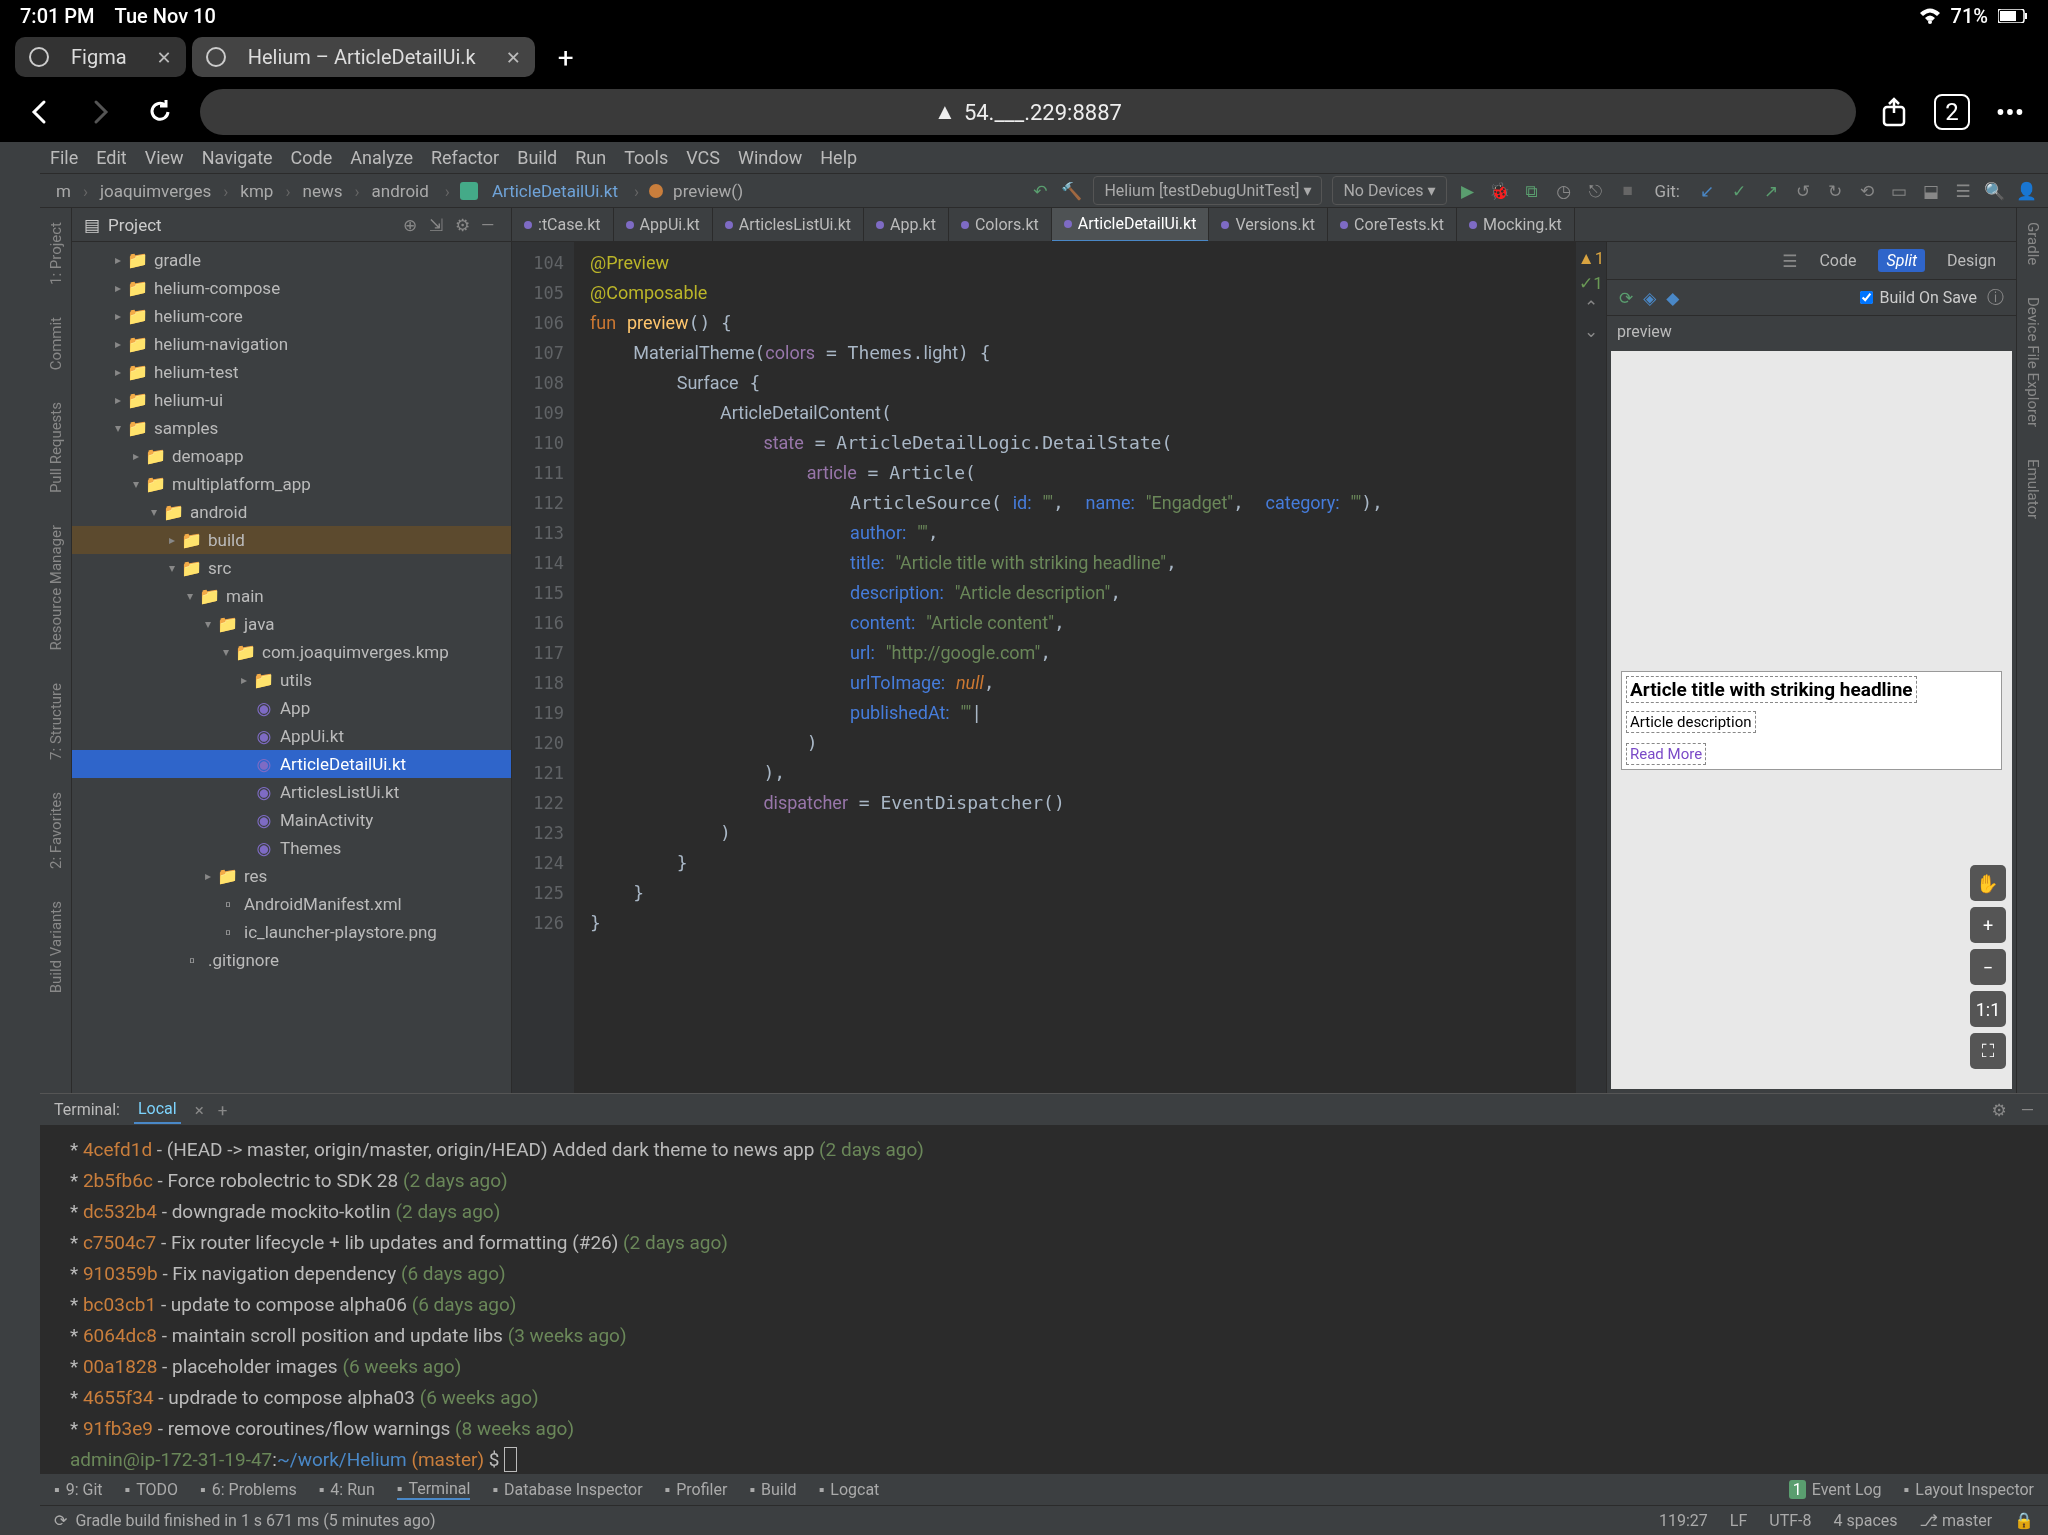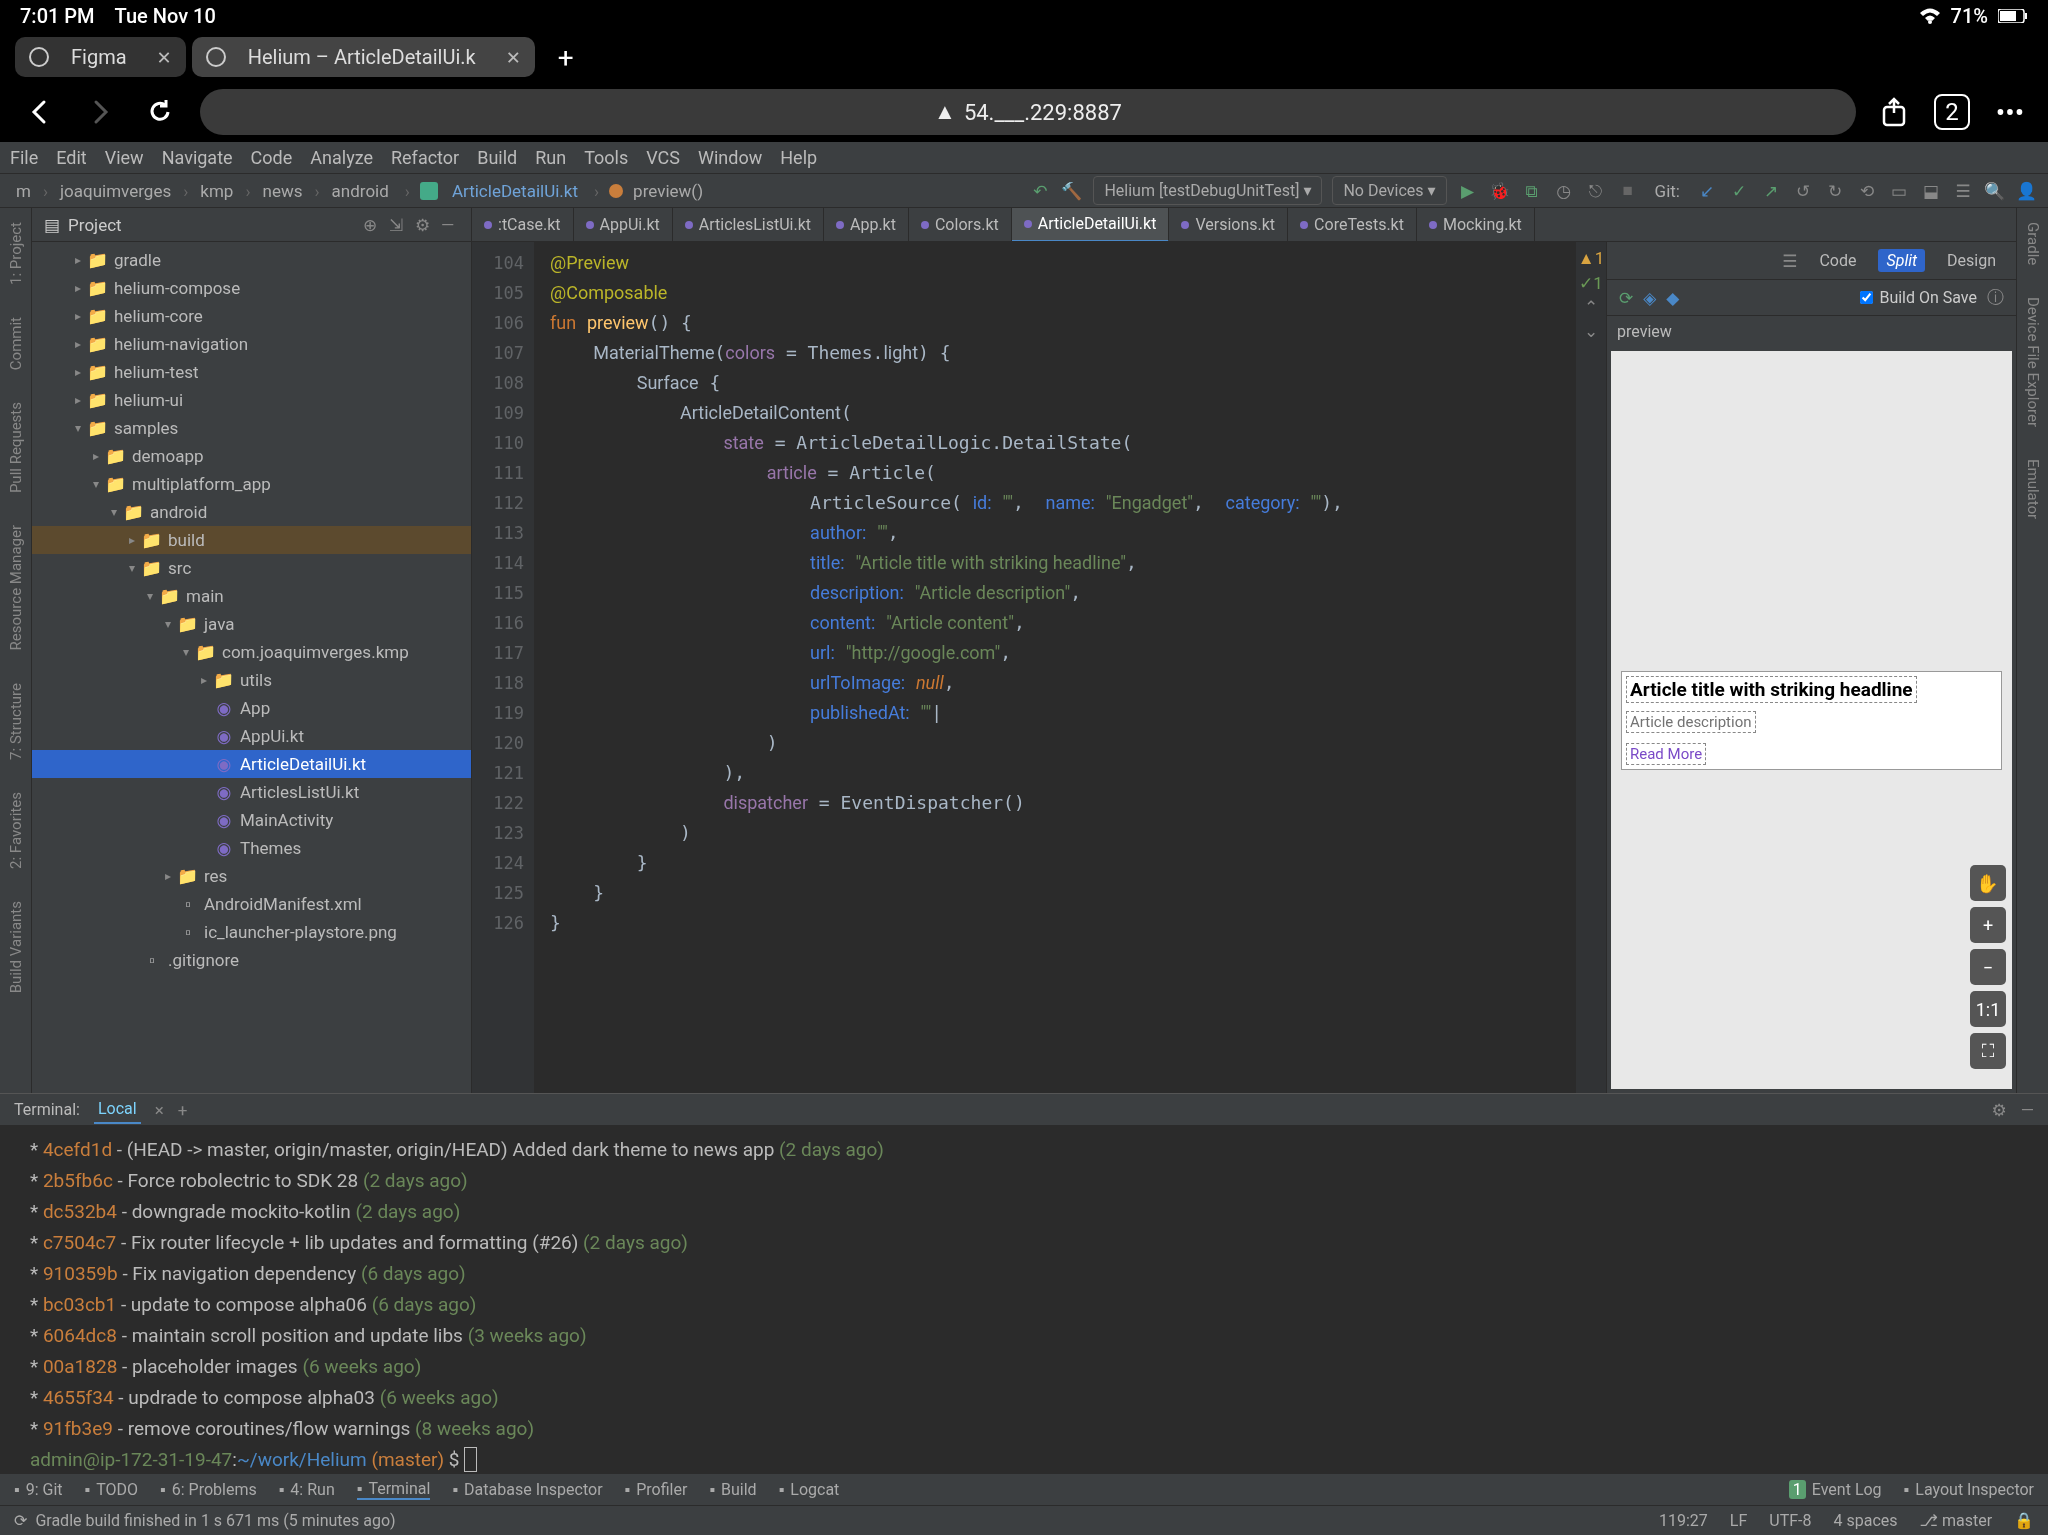--- a/index.html
+++ b/index.html
@@ -13,21 +13,21 @@
 .btab .globe { width:20px; height:20px; border:2px solid #ccc; border-radius:50%; }
 .btab .close { font-size:18px; color:#bbb; margin-left:8px; }
 .addtab { width:34px; height:34px; display:flex; align-items:center; justify-content:center; color:#fff; font-size:28px; margin-left:8px; }
 .browser-toolbar { height:60px; background:#000; display:flex; align-items:center; padding:0 20px; gap:20px; }
 .nav-btn { width:40px; height:40px; display:flex; align-items:center; justify-content:center; color:#fff; font-size:30px; }
 .nav-btn.dim { color:#555; }
 .urlbar { flex:1; height:46px; background:#3a3a3a; border-radius:23px; display:flex; align-items:center; justify-content:center; color:#eee; font-size:22px; gap:8px; }
 .toolbar-icons { display:flex; gap:22px; align-items:center; }
 .tb-icon { width:36px; height:36px; display:flex; align-items:center; justify-content:center; color:#fff; font-size:24px; border:2px solid #fff; border-radius:8px; }
 .tb-icon.plain { border:none; font-size:28px; }
-.ide { height:1393px; background:#3c3f41; display:flex; flex-direction:column; font-size:17px; }
+.ide { height:1393px; background:#3c3f41; display:flex; flex-direction:column; font-size:17px;padding-left:40px; }
 .menubar { height:32px; background:#3c3f41; display:flex; align-items:center; padding:0 10px; gap:18px; border-bottom:1px solid #2b2b2b; }
 .menubar span { color:#bbb; font-size:18px; }
 .nav-crumbs { height:34px; background:#3c3f41; display:flex; align-items:center; padding:0 10px; gap:4px; border-bottom:1px solid #2b2b2b; font-size:17px; }
 .crumb { color:#aaa; padding:2px 6px; }
 .crumb.sep { color:#666; }
 .crumb.file { color:#6fa3d8; }
 .fileicon { width:18px; height:18px; background:#4a8; border-radius:3px; display:inline-block; margin-right:4px; }
 .nav-right { margin-left:auto; display:flex; align-items:center; gap:10px; }
 .nav-box { padding:4px 10px; background:#3c3f41; border:1px solid #555; border-radius:4px; color:#aaa; font-size:16px; }
 .nav-ico { width:22px; height:22px; display:inline-flex; align-items:center; justify-content:center; color:#888; }
@@ -71,21 +71,21 @@
 .preview-pane { width:410px; background:#3c3f41; border-left:1px solid #2b2b2b; display:flex; flex-direction:column; }
 .pv-tools { height:38px; display:flex; align-items:center; justify-content:flex-end; padding:0 12px; gap:14px; border-bottom:1px solid #2b2b2b; }
 .pv-tools .vbtn { padding:2px 8px; color:#bbb; font-size:16px; }
 .pv-tools .vbtn.act { background:#2f65ca; border-radius:3px; color:#fff;font-style:italic; }
 .pv-check { display:flex; align-items:center; gap:6px; color:#ccc; font-size:16px; }
 .pv-row2 { height:36px; display:flex; align-items:center; padding:0 12px; gap:10px; border-bottom:1px solid #2b2b2b; }
 .pv-label { color:#bbb; font-size:16px; padding:6px 10px; }
 .pv-canvas { flex:1; background:#e8e8e8; position:relative; margin:4px; }
 .pv-article { position:absolute; top:320px; left:10px; right:10px; background:#fff; border:1px solid #999; padding:4px; }
 .pv-article h3 { font-size:19px; font-weight:bold; color:#000; border:1px dashed #888; display:inline-block; padding:1px 3px; }
-.pv-article .desc { font-size:15px; color:#737373; border:1px dashed #888; display:inline-block; margin-top:8px; padding:1px 3px; }
+.pv-article .desc { font-size:15px; color:#000000; border:1px dashed #888; display:inline-block; margin-top:8px; padding:1px 3px; }
 .pv-article .read { font-size:15px; color:#7a4ac7; border:1px dashed #888; display:inline-block; margin-top:10px; padding:1px 3px; }
 .pv-side { position:absolute; right:6px; bottom:20px; display:flex; flex-direction:column; gap:6px; }
 .pv-side .pb { width:36px; height:36px; background:#555; color:#fff; display:flex; align-items:center; justify-content:center; border-radius:5px; font-size:18px; }
 .right-gutter { width:32px; background:#3c3f41; border-left:1px solid #2b2b2b; display:flex; flex-direction:column; align-items:center; padding-top:8px; gap:20px; }
 .right-gutter .glabel { writing-mode:vertical-rl; color:#888; font-size:15px; padding:6px 0; }
 .terminal-panel { height:380px; background:#2b2b2b; border-top:1px solid #555; display:flex; flex-direction:column; }
 .term-head { height:32px; background:#3c3f41; display:flex; align-items:center; padding:0 14px; gap:14px; border-bottom:1px solid #2b2b2b; }
 .term-head .tlabel { color:#bbb; font-size:16px; }
 .term-head .ttab { color:#7dd3fc; font-size:16px; border-bottom:2px solid #4a88c7; padding:4px 4px; }
 .term-body { flex:1; padding:8px 30px; font-family:Menlo,Consolas,monospace; font-size:19px; line-height:31px; overflow:hidden; }

